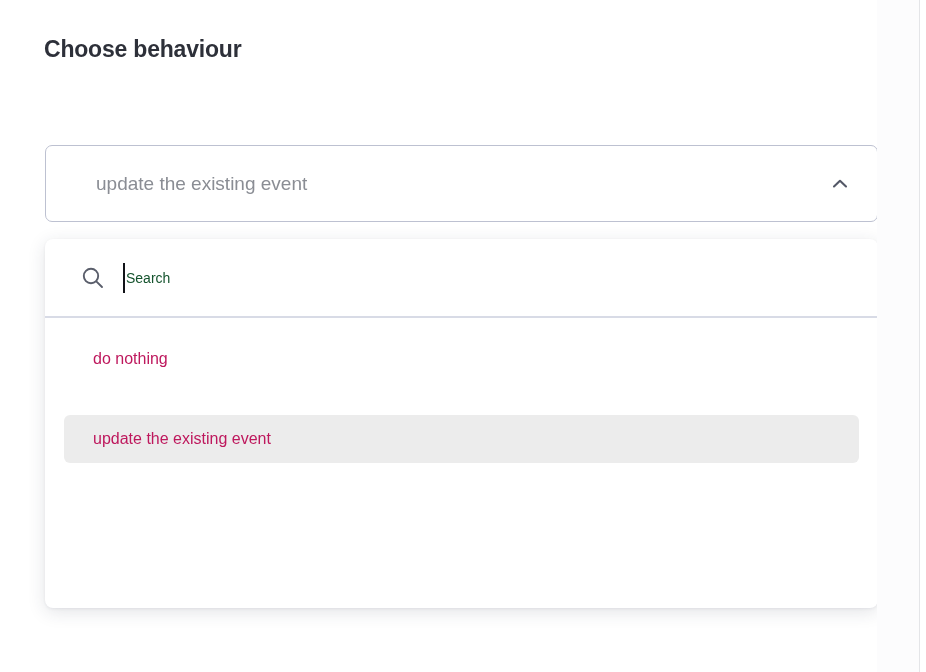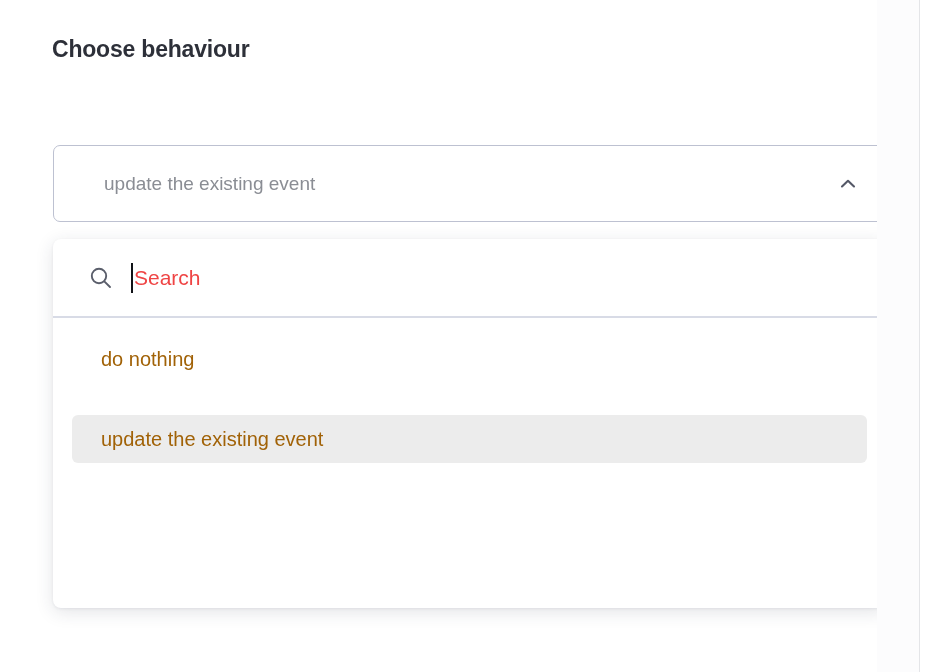--- a/index.html
+++ b/index.html
@@ -31,21 +31,21 @@
     left: 877px;
     top: 0;
     width: 42px;
     height: 672px;
     background: #fcfcfd;
   }
 
   
   #form-region {
     position: absolute;
-    left: 8px;
+    left: 0;
     top: 0;
     width: 877px;
     height: 492px;
     background: #ffffff;
   }
 
   #page-title {
     position: absolute;
     left: 44px;
     top: 36px;
@@ -139,39 +139,39 @@
     align-items: center;
     height: 34px;
   }
   #search-caret {
     width: 2px;
     height: 30px;
     background: #111318;
     flex: none;
   }
   #search-placeholder {
-    font-size: 21px;
-    color: #ef4444;
+    font-size: 14px;
+    color: #14532d;
     margin-left: 1px;
     white-space: nowrap;
   }
 
   #option-list {
     padding: 17px 0 0 0;
     margin: 0;
     list-style: none;
   }
   .option-item {
     height: 48px;
     margin: 0 19px;
     padding-left: 29px;
     display: flex;
     align-items: center;
-    font-size: 20px;
-    color: #a16207;
+    font-size: 16px;
+    color: #be185d;
     border-radius: 6px;
     white-space: nowrap;
     cursor: pointer;
   }
   .option-item.is-highlighted {
     background: #ececec;
   }
   .option-spacer { height: 16px; }
 </style>
 </head>

